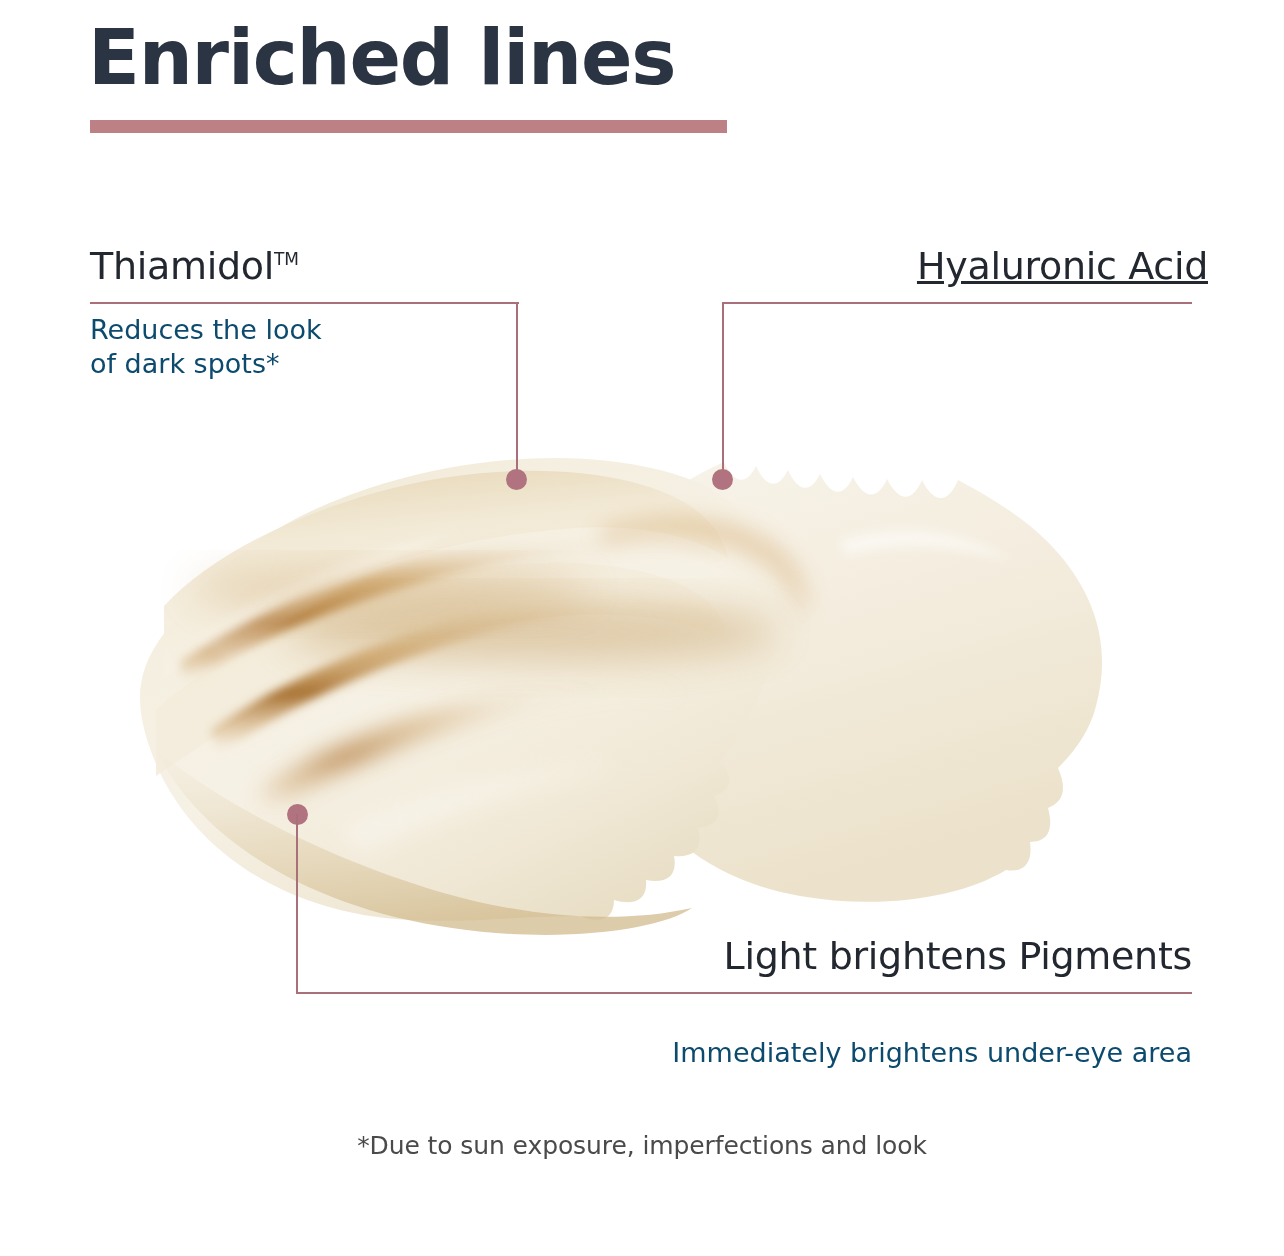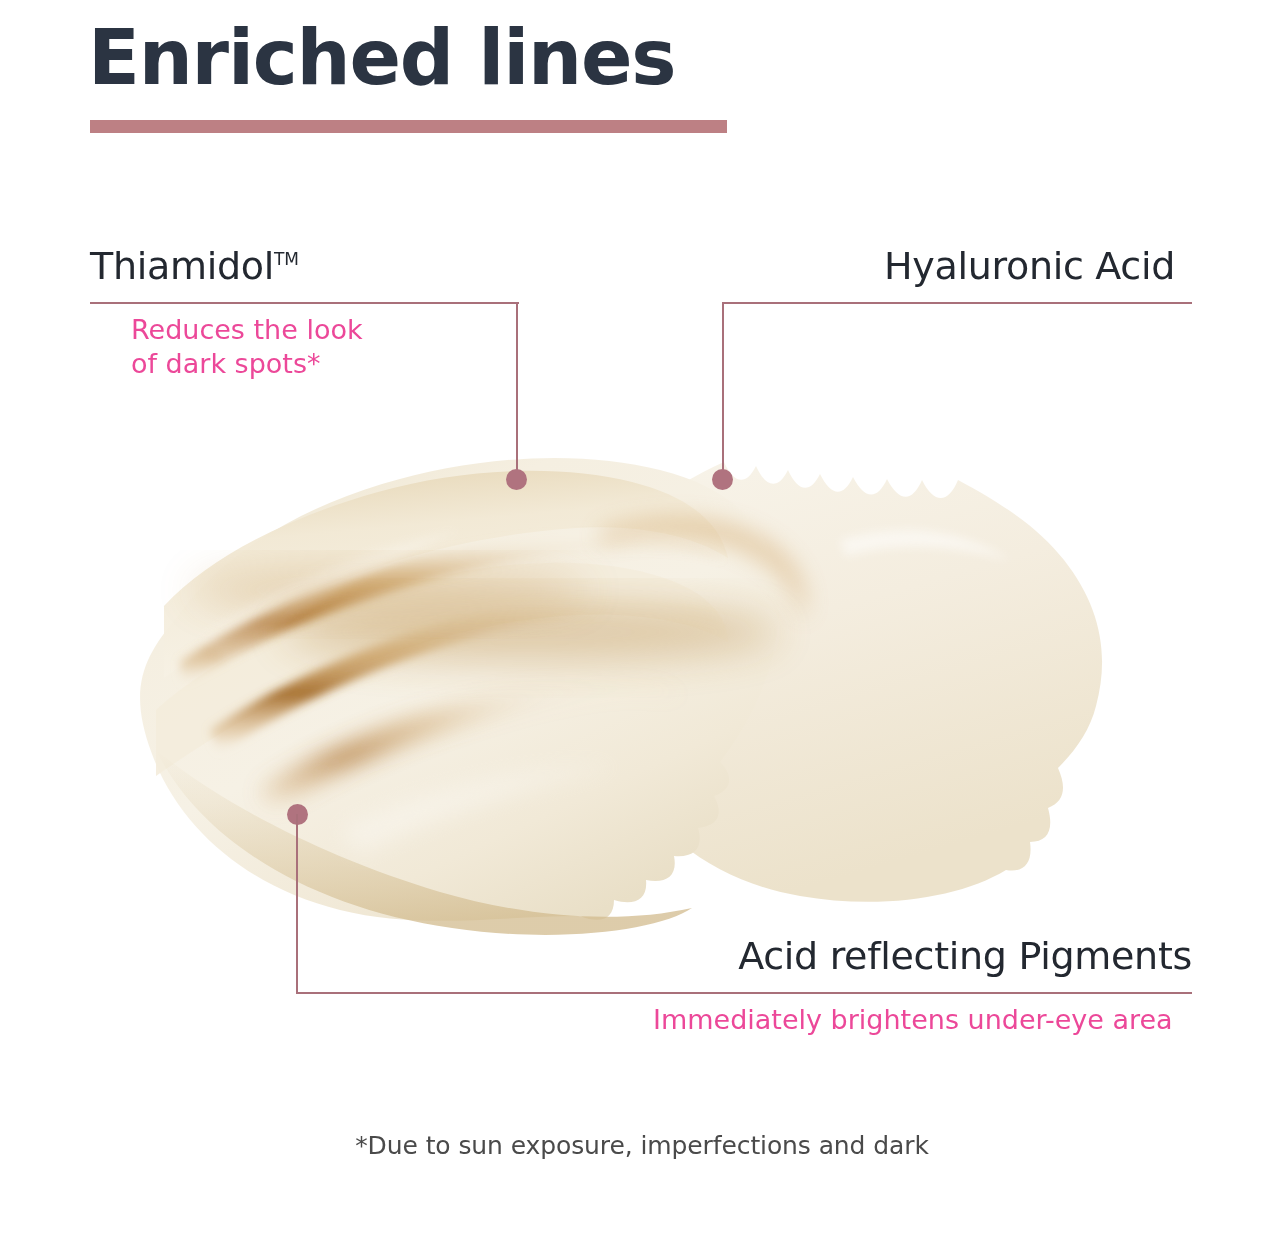--- a/index.html
+++ b/index.html
@@ -60,24 +60,23 @@
   .lbl-head .tm {
     font-size: 17px;
     vertical-align: 14px;
     letter-spacing: 0px;
   }
   .lbl-body {
     position: absolute;
     font-family: "DejaVu Sans", sans-serif;
     font-weight: 400;
     font-size: 27px;
-    color: #ec4899;
+    color: #0c4a6e;
     line-height: 1.26;
     white-space: pre-line;
-    margin-left: 41px;
   }
 
   
   .rule {
     position: absolute;
     height: 2px;
     background: #a9707a;
   }
   .vline {
     position: absolute;
@@ -251,26 +250,26 @@
 
   <div class="lbl-head" style="left:90px; top:246px;">
     <span>Thiamidol</span><span class="tm">TM</span>
   </div>
   <div class="rule" style="left:90px; top:302px; width:429px;"></div>
   <div class="lbl-body" style="left:90px; top:313px; width:420px; text-align:left;">Reduces the look
 of dark spots*</div>
   <div class="vline" style="left:516px; top:302px; height:178px;"></div>
   <div class="dot" style="left:506px; top:469px;"></div>
 
-  <div class="lbl-head" style="left:auto; right:109px; top:246px; text-align:center;">Hyaluronic Acid</div>
+  <div class="lbl-head" style="left:auto; right:76px; top:246px; text-align:center;text-decoration:underline;">Hyaluronic Acid</div>
   <div class="rule" style="left:723px; top:302px; width:469px;"></div>
   <div class="vline" style="left:722px; top:302px; height:178px;"></div>
   <div class="dot" style="left:712px; top:469px;"></div>
 
   <div class="dot" style="left:287px; top:804px;"></div>
   <div class="vline" style="left:296px; top:814px; height:180px;"></div>
   <div class="rule" style="left:296px; top:992px; width:896px;"></div>
-  <div class="lbl-head" style="right:92px; top:936px; text-align:right;">Acid reflecting Pigments</div>
-  <div class="lbl-body" style="left:612px; top:1003px; width:580px; text-align:left;">Immediately brightens under-eye area</div>
-
-  <div class="footnote">*Due to sun exposure, imperfections and dark</div>
+  <div class="lbl-head" style="right:92px; top:936px; text-align:right;">Light brightens Pigments</div>
+  <div class="lbl-body" style="left:612px; top:1036px; width:580px; text-align:right;">Immediately brightens under-eye area</div>
+
+  <div class="footnote">*Due to sun exposure, imperfections and look</div>
 
 </div>
 
 </body></html>

